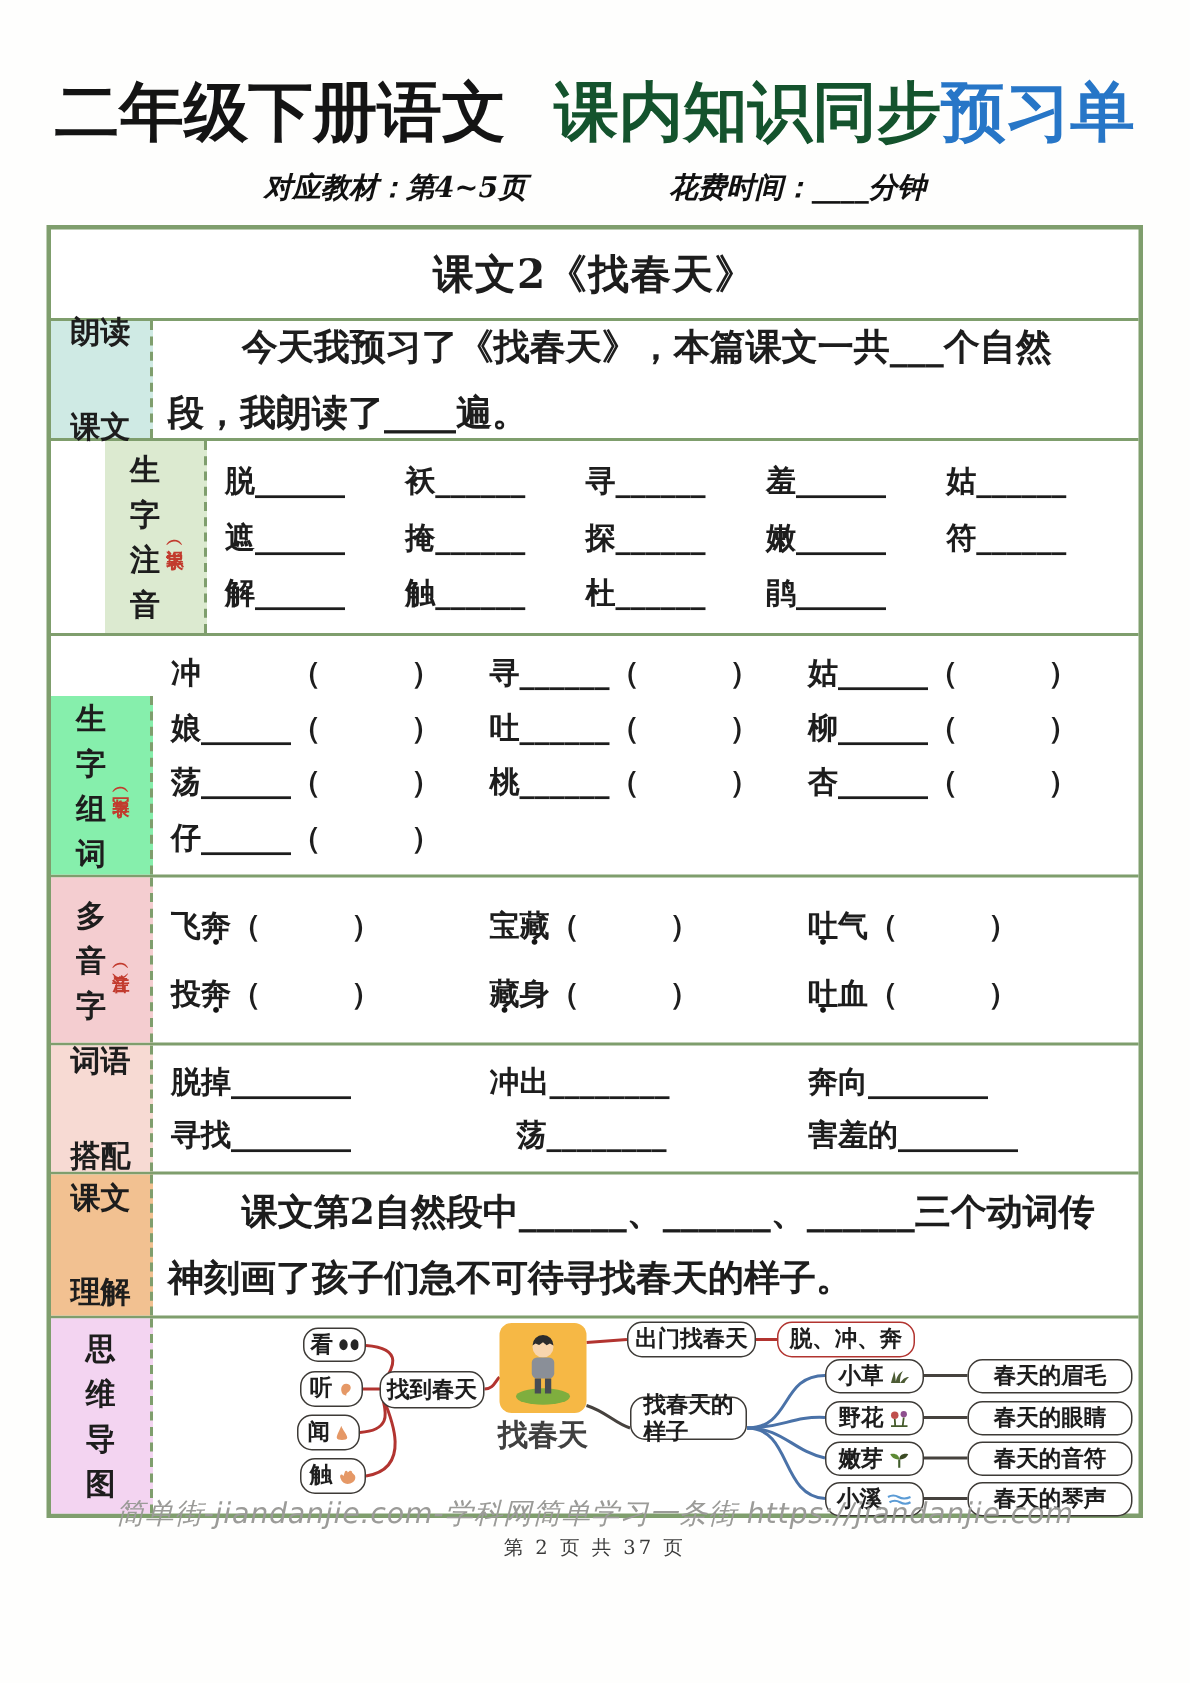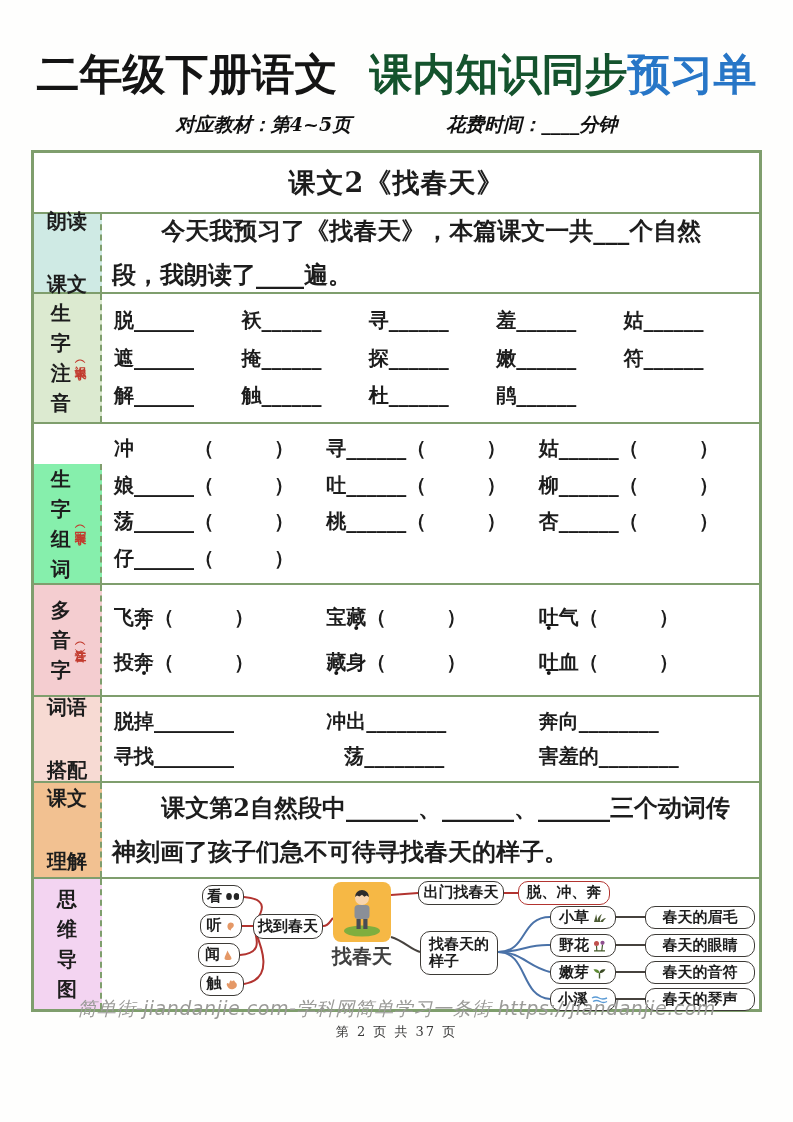--- a/index.html
+++ b/index.html
@@ -51,21 +51,21 @@
     font-size: 20px; font-weight: 700; line-height: 1.55; text-align: center; gap: 32px;
   }
   .label.horiz div { white-space: nowrap; }
   .label.vert { flex-direction: row; gap: 0px; }
   .vchars { width: 1.32em; line-height: 1.5; word-break: break-all; text-align: center; }
   .vsub {
     writing-mode: vertical-rl; font-size: 11.5px; color: #c23b2e;
     font-weight: 700; letter-spacing: 1px; line-height: 1.1;
   }
   .bg-cyan   { background: #cfeae4; }
-  .bg-green  { background: #dcead0; }
+  .bg-green  { background: #dcead0; margin-left: 36px; }
   .bg-yellow { background: #86efac; margin-top: 40px; }
   .bg-pink1  { background: #f4cdd0; }
   .bg-pink2  { background: #f7dad3; }
   .bg-orange { background: #f2c191; }
   .bg-lgreen { background: #cfe5b4; }
   .bg-violet { background: #f3d4f1; }
   .content { flex: 1; min-width: 0; }
   .para {
     display: flex; align-items: center;
     padding: 4px 14px 4px 10px;
@@ -296,21 +296,21 @@
         </div>
         <div class="mm-center-label" style="left:226px;top:64px;width:68px">找春天</div>
 
         <div class="mm-node" style="left:316px;top:2px;width:86px;height:24px">
           <span>出门找春天</span>
         </div>
         <div class="mm-node red-border" style="left:416px;top:2px;width:92px;height:24px">
           <span>脱、冲、奔</span>
         </div>
 
-        <div class="mm-node mm-two-line" style="left:318px;top:52px;width:78px;height:44px">
+        <div class="mm-node mm-two-line" style="left:318px;top:52px;width:78px;height:29px">
           <span>找春天的</span>
           <span>样子</span>
         </div>
 
         <div class="mm-node" style="left:448px;top:27px;width:66px;height:23px">
           <span>小草</span>
           <svg width="15" height="11">
               <path d="M2,10 C3,6 4,4 4,2 C5,5 5,7 5.2,9 C6,5 8,3 10,2 C8,5 8,8 8,10 C10,7 12,6 14,6 C12,8 11,9.5 11,10 Z" fill="#4c5b34"></path>
             </svg>
         </div>

